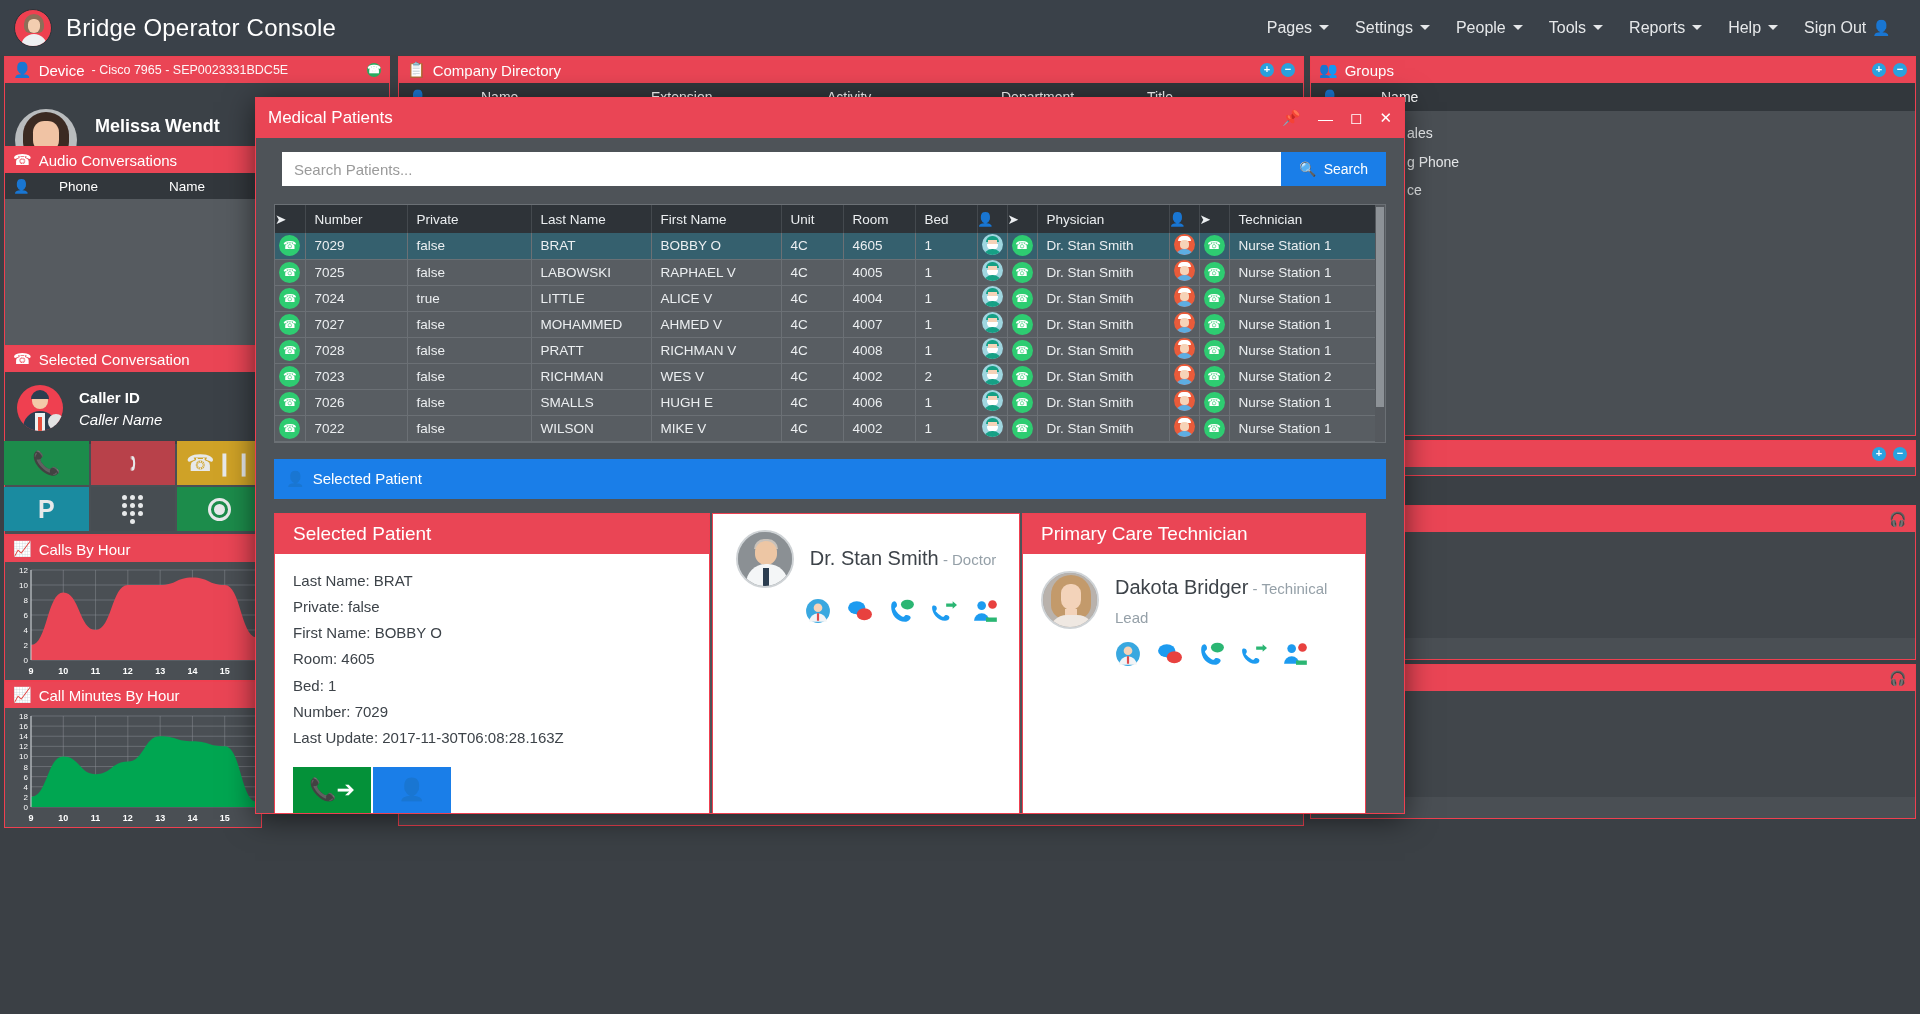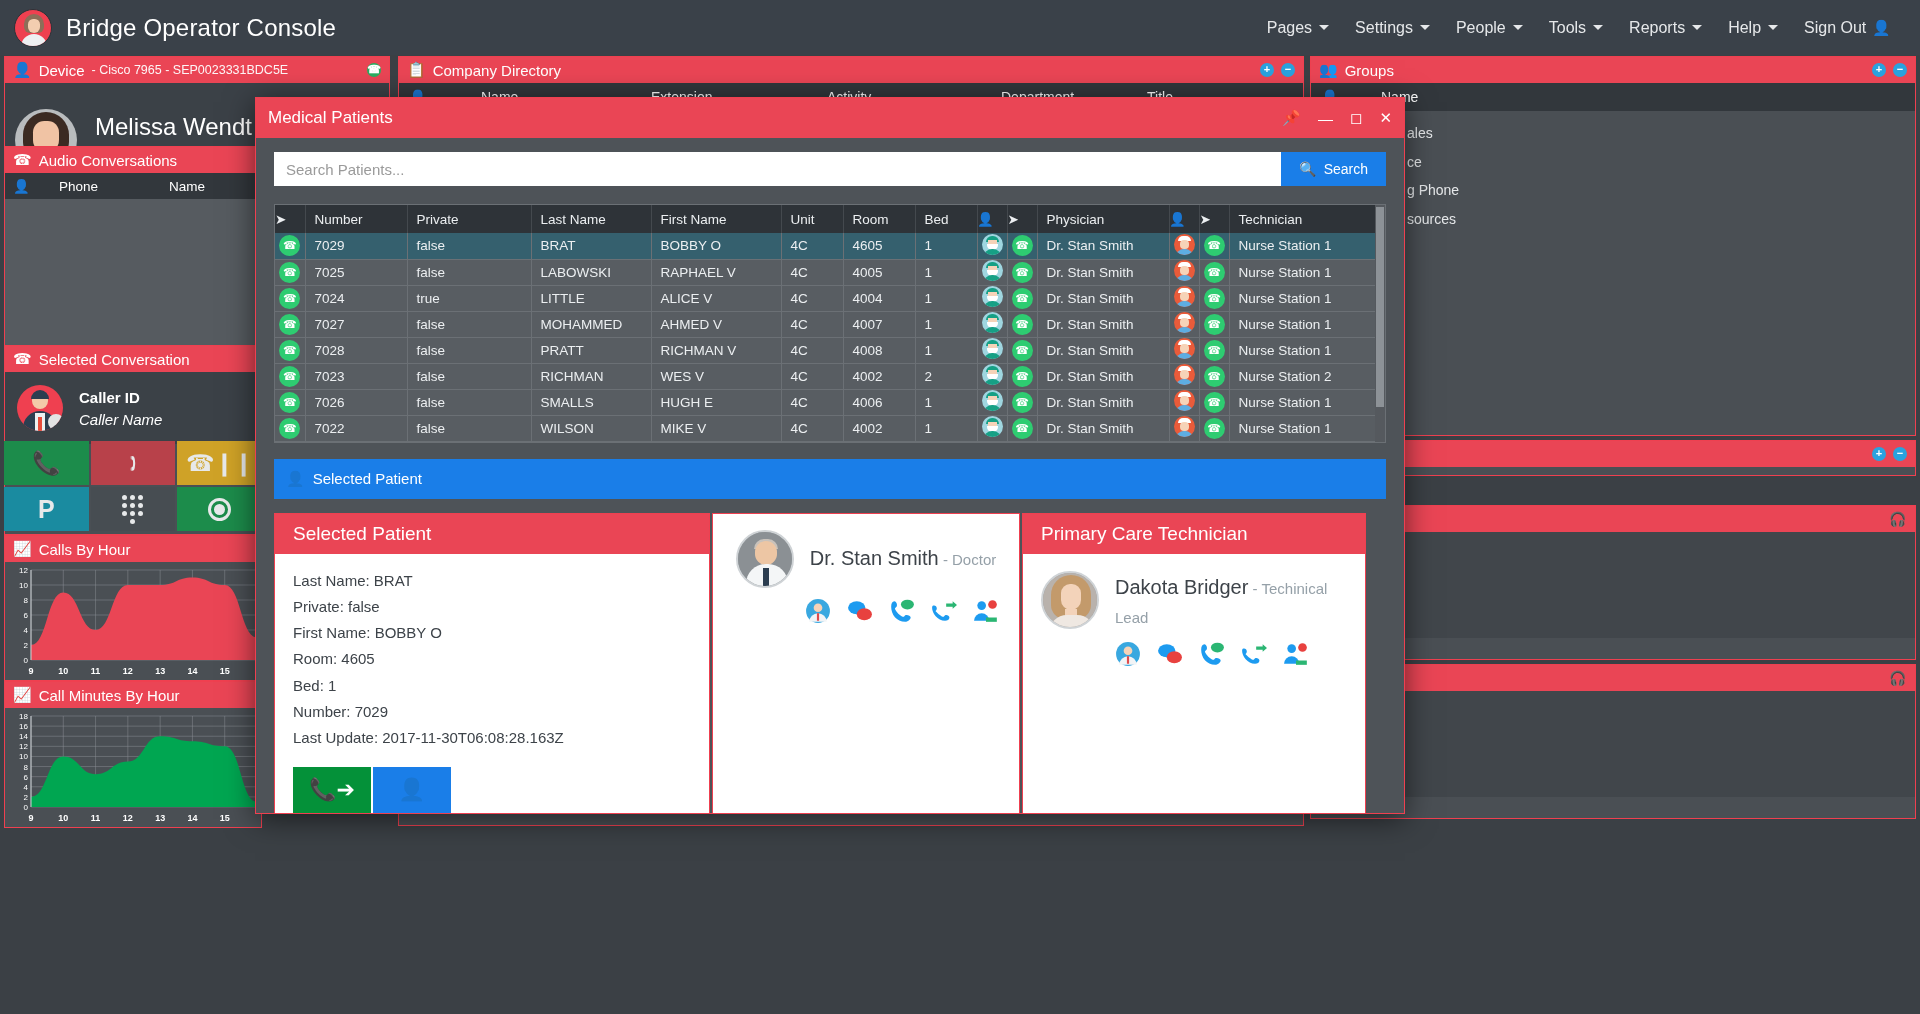--- a/index.html
+++ b/index.html
@@ -52,21 +52,21 @@
   
   #device-panel { left: 4px; top: 56px; width: 386px; height: 140px; }
   .device-body { display: flex; align-items: center; background: #3b4147; height: 113px; padding: 0 10px; }
   .dev-avatar { width: 62px; height: 62px; border-radius: 50%; background: #b9bcbe; position: relative; overflow: hidden; }
   .dev-avatar .h { position: absolute; left: 8px; top: 3px; width: 46px; height: 44px; background: #3b2a22; border-radius: 23px 23px 14px 14px; }
   .dev-avatar .f { position: absolute; left: 18px; top: 12px; width: 26px; height: 32px; background: #f0c3a4; border-radius: 13px 13px 15px 15px; }
   .dev-avatar .sh { position: absolute; left: 10px; bottom: -8px; width: 42px; height: 22px; background: #e8e3df; border-radius: 21px 21px 0 0; }
   .status-dot { position: absolute; left: 46px; bottom: 2px; width: 18px; height: 18px; border-radius: 50%;
      background: #2ecc71; border: 2px solid #3b4147; color: #fff; font-size: 10px; text-align: center; line-height: 15px; }
   .dev-info { margin-left: 18px; color: #fff; }
-  .dev-name { font-size: 24px; font-weight: normal; margin-bottom: 6px; }
+  .dev-name { font-size: 18px; font-weight: bold; margin-bottom: 6px; }
   .dev-ext { font-size: 17px; }
 
   
   #audio-panel { left: 4px; top: 146px; width: 258px; height: 205px; }
   .tbl-head { background: #32373c; color: #fff; height: 26px; display: flex; align-items: center; font-size: 13.5px; }
   .tbl-head > div { padding: 0 8px; }
   .tbl-body { background: #565b60; height: calc(100% - 52px); }
 
   
   #selconv-panel { left: 4px; top: 345px; width: 258px; height: 190px; }
@@ -123,21 +123,21 @@
     background: #4e5358; border: 1px solid #ef4050; box-shadow: 0 5px 28px rgba(0,0,0,.55);
   }
   #modal-head {
     background: #ea4555; height: 40px; display: flex; align-items: center; padding: 0 12px; color: #fff;
   }
   #modal-title { font-size: 17px; }
   .mh-actions { margin-left: auto; display: flex; gap: 17px; align-items: center; font-size: 15px; }
   .mh-actions span { cursor: pointer; }
   #modal-body { padding: 14px 18px; height: calc(100% - 40px); overflow: hidden; }
 
-  .search-row { display: flex; height: 34px; margin-bottom: 18px; }
+  .search-row { display: flex; height: 34px; margin-bottom: 18px; margin-left: 8px; }
   #search-input {
     flex: 1; background: #fff; border: none; outline: none; padding: 0 12px;
     font-size: 15px; color: #333; font-family: "Liberation Sans", sans-serif;
   }
   #search-input::placeholder { color: #9a9a9a; }
   #search-btn {
     background: #1a7ee8; color: #fff; border: none; padding: 0 18px; font-size: 14px;
     display: flex; align-items: center; gap: 7px; cursor: pointer; font-family: "Liberation Sans", sans-serif;
   }
 
@@ -456,23 +456,22 @@
       <span class="circ-btn">+</span>
       <span class="circ-btn">−</span>
     </div>
   </div>
   <div class="dir-head-row">
     <div style="width:60px">👤</div>
     <div>Name</div>
   </div>
   <div id="groups-list" style="color:#e6e8ea;font-size:14px;padding:8px 0 0 96px;line-height:2.05;">
       <div>ales</div>
+      <div>g Phone</div>
       <div>ce</div>
-      <div>g Phone</div>
-      <div>sources</div>
     </div>
 </div>
 
 <div class="rp" style="left:1310px;top:440px;width:606px;height:36px;">
   <div class="rp-head">
     <div class="ph-actions">
       <span class="circ-btn">+</span>
       <span class="circ-btn">−</span>
     </div>
   </div>

